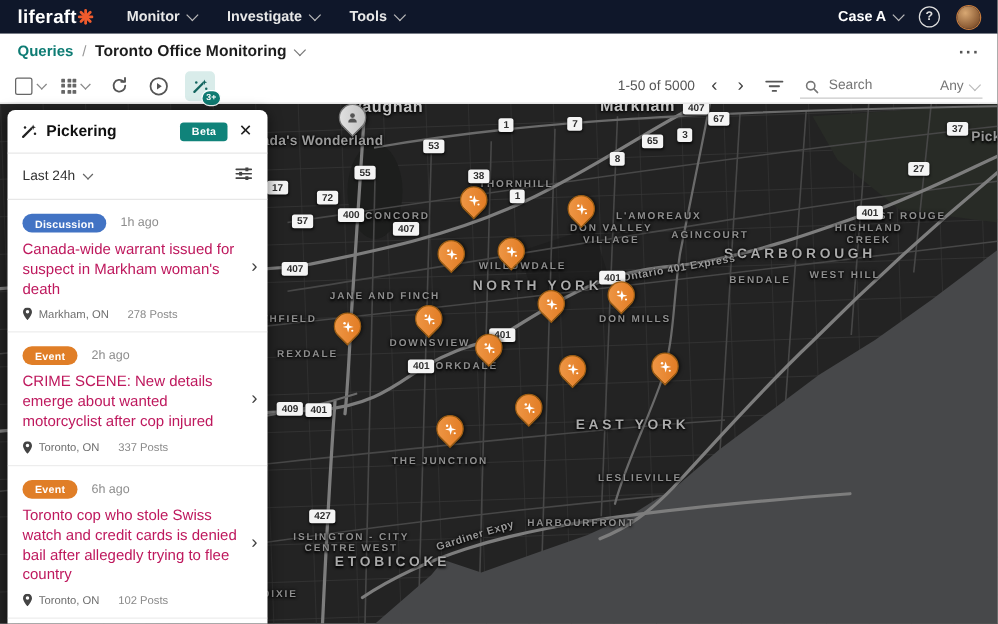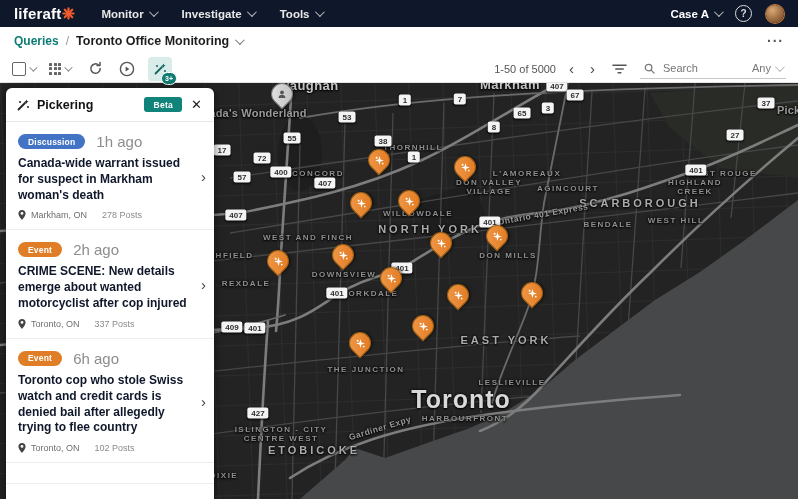--- a/index.html
+++ b/index.html
@@ -28,21 +28,21 @@
   .tbtn .chev{width:5px;height:5px;border-color:#888;}
   .cb{width:12px;height:12px;border:1.5px solid #666;border-radius:2px;}
   .grid9{display:grid;grid-template-columns:repeat(3,3px);grid-gap:1.5px;}
   .grid9 i{width:3px;height:3px;background:#666;border-radius:.5px;}
   .iconbtn{width:22px;height:22px;display:flex;align-items:center;justify-content:center;cursor:pointer;margin-right:10px;}
   .insights-btn{position:relative;width:24px;height:24px;border-radius:4px;background:#d9ecea;display:flex;align-items:center;justify-content:center;cursor:pointer;}
   .badge-count{position:absolute;right:-5px;bottom:-4px;background:#107b72;color:#fff;font-size:7px;font-weight:bold;border-radius:8px;padding:2px 3px;line-height:1;border:1.5px solid #fff;}
   .tb-right{margin-left:auto;display:flex;align-items:center;gap:10px;}
   .pag-text{color:#555;font-size:11px;}
   .pag-arrow{color:#444;font-size:15px;line-height:1;cursor:pointer;padding:0 3px;}
-  .searchbox{display:flex;align-items:center;gap:6px;border-bottom:1px solid #c9c9c9;padding:3px 4px;width:138px;}
+  .searchbox{display:flex;align-items:flex-end;gap:6px;border-bottom:1px solid #c9c9c9;padding:3px 4px;width:138px;}
   .searchbox input{border:0;outline:0;font-size:11px;color:#333;width:72px;background:transparent;font-family:inherit;}
   .any-sel{display:flex;align-items:center;gap:4px;color:#777;font-size:11px;cursor:pointer;margin-left:auto;}
   
   .map{position:absolute;top:83px;left:0;right:0;bottom:0;background:#222;overflow:hidden;cursor:grab;}
   .map svg.base{position:absolute;top:0;left:0;}
   .mlabel{position:absolute;transform:translate(-50%,-50%);color:#8f8f8f;font-size:8px;font-weight:bold;letter-spacing:1.5px;white-space:pre-line;text-align:center;text-shadow:0 1px 2px #000,0 0 3px #000;pointer-events:none;}
   .mlabel.city{font-size:13px;color:#c4c4c4;letter-spacing:.4px;}
   .mlabel.area{font-size:11px;color:#ababab;letter-spacing:3px;}
   .mlabel.place{font-size:11px;color:#9a9a9a;font-weight:bold;letter-spacing:.2px;text-transform:none;}
   .mlabel.toronto{font-size:25px;color:#d9d9d9;letter-spacing:1px;}
@@ -61,22 +61,22 @@
   .panel-filter{display:flex;align-items:center;padding:9px 12px;border-bottom:1px solid #e7e7e7;}
   .timef{display:flex;align-items:center;gap:6px;font-size:11px;color:#333;cursor:pointer;}
   .timef .chev{border-color:#666;width:5px;height:5px;}
   .sliders{margin-left:auto;cursor:pointer;}
   .cards{overflow:hidden;flex:1;}
   .card{position:relative;padding:11px 12px 9px;border-bottom:1px solid #ededed;cursor:pointer;}
   .card-top{display:flex;align-items:center;gap:11px;margin-bottom:6px;}
   .pill{color:#fff;font-size:8.5px;font-weight:bold;padding:2.5px 10px;border-radius:9px;letter-spacing:.2px;}
   .pill.blue{background:#4273c4;}
   .pill.orange{background:#e07e27;}
-  .card-time{color:#8d8d8d;font-size:15px;}
-  .card-title{font-size:12px;font-weight:bold;color:#0f172a;line-height:1.32;padding-right:12px;margin-bottom:7px;}
+  .card-time{color:#8d8d8d;font-size:10px;}
+  .card-title{font-size:12px;font-weight:normal;color:#be185d;line-height:1.32;padding-right:12px;margin-bottom:7px;}
   .card-chev{position:absolute;right:8px;top:50%;transform:translateY(-50%);color:#444;font-size:15px;}
   .card-meta{display:flex;align-items:center;gap:5px;color:#6e6e6e;font-size:9px;}
   .card-meta .posts{margin-left:10px;color:#8a8a8a;}
 </style>
 </head>
 <body>
 
 <header class="topnav">
   <div class="logo">
     <b>liferaft</b>
@@ -248,32 +248,31 @@
   <div class="mlabel place noctr" style="left:777px;top:21px;">Pickering</div>
   <div class="mlabel" style="left:527px;top:90px;">L'AMOREAUX</div>
   <div class="mlabel" style="left:568px;top:105px;">AGINCOURT</div>
   <div class="mlabel" style="left:722px;top:90px;">WEST ROUGE</div>
   <div class="mlabel" style="left:695px;top:104px;">HIGHLAND
 CREEK</div>
   <div class="mlabel area" style="left:640px;top:120px;">SCARBOROUGH</div>
   <div class="mlabel" style="left:608px;top:141px;">BENDALE</div>
   <div class="mlabel" style="left:676px;top:137px;">WEST HILL</div>
   <div class="mlabel roadname" style="left:543px;top:131px;transform:translate(-50%,-50%) rotate(-10deg);">Ontario 401 Express</div>
-  <div class="mlabel" style="left:308px;top:154px;">WEST AND FINCH</div>
+  <div class="mlabel" style="left:308px;top:154px;">JANE AND FINCH</div>
   <div class="mlabel" style="left:418px;top:130px;">WILLOWDALE</div>
   <div class="mlabel area" style="left:430px;top:146px;">NORTH YORK</div>
   <div class="mlabel" style="left:344px;top:191px;">DOWNSVIEW</div>
   <div class="mlabel" style="left:370px;top:210px;">YORKDALE</div>
   <div class="mlabel" style="left:508px;top:172px;">DON MILLS</div>
   <div class="mlabel" style="left:222px;top:172px;">SMITHFIELD</div>
   <div class="mlabel" style="left:246px;top:200px;">REXDALE</div>
   <div class="mlabel area" style="left:506px;top:257px;">EAST YORK</div>
   <div class="mlabel" style="left:512px;top:299px;">LESLIEVILLE</div>
-  <div class="mlabel" style="left:366px;top:286px;">THE JUNCTION</div>
-  <div class="mlabel toronto" style="left:461px;top:316px;">Toronto</div>
+  <div class="mlabel" style="left:352px;top:286px;">THE JUNCTION</div>
   <div class="mlabel" style="left:465px;top:335px;">HARBOURFRONT</div>
   <div class="mlabel" style="left:281px;top:351px;">ISLINGTON - CITY
 CENTRE WEST</div>
   <div class="mlabel area" style="left:314px;top:367px;">ETOBICOKE</div>
   <div class="mlabel" style="left:224px;top:392px;">DIXIE</div>
   <div class="mlabel roadname" style="left:380px;top:345px;transform:translate(-50%,-50%) rotate(-17deg);">Gardiner Expy</div>
 
   <div class="shield" style="left:222px;top:67px;">17</div>
   <div class="shield" style="left:262px;top:75px;">72</div>
   <div class="shield" style="left:281px;top:89px;">400</div>
@@ -434,20 +433,38 @@
     <svg width="14" height="14" viewBox="0 0 14 14">
       <line x1="2.5" y1="11.5" x2="9" y2="5" stroke="#222" stroke-width="1.8" stroke-linecap="round"></line>
       <path d="M10.5 1.5 l.6 1.6 1.6.6 -1.6.6 -.6 1.6 -.6-1.6 -1.6-.6 1.6-.6 Z" fill="#222"></path>
       <circle cx="4" cy="4" r="1" fill="#222"></circle>
         <circle cx="12" cy="9" r="1" fill="#222"></circle>
     </svg>
     <span class="panel-title">Pickering</span>
     <span class="beta">Beta</span>
     <span class="close-x">✕</span>
   </div>
+  <div class="panel-filter">
+    <span class="timef">
+      <span>Last 24h</span>
+        <i class="chev"></i>
+    </span>
+    <span class="sliders">
+      <svg width="14" height="12" viewBox="0 0 14 12">
+        <g stroke="#444" stroke-width="1.3" stroke-linecap="round">
+          <line x1="1" y1="2.5" x2="13" y2="2.5"></line>
+            <line x1="1" y1="6" x2="13" y2="6"></line>
+            <line x1="1" y1="9.5" x2="13" y2="9.5"></line>
+        </g>
+        <rect x="8.3" y="1" width="2.4" height="3" fill="#444"></rect>
+          <rect x="3.3" y="4.5" width="2.4" height="3" fill="#444"></rect>
+          <rect x="8.3" y="8" width="2.4" height="3" fill="#444"></rect>
+      </svg>
+    </span>
+  </div>
   <div class="cards">
 
     <div class="card">
       <div class="card-top">
         <span class="pill blue">Discussion</span>
         <span class="card-time">1h ago</span>
       </div>
       <div class="card-title">Canada-wide warrant issued for suspect in Markham woman's death</div>
       <span class="card-chev">›</span>
       <div class="card-meta">

